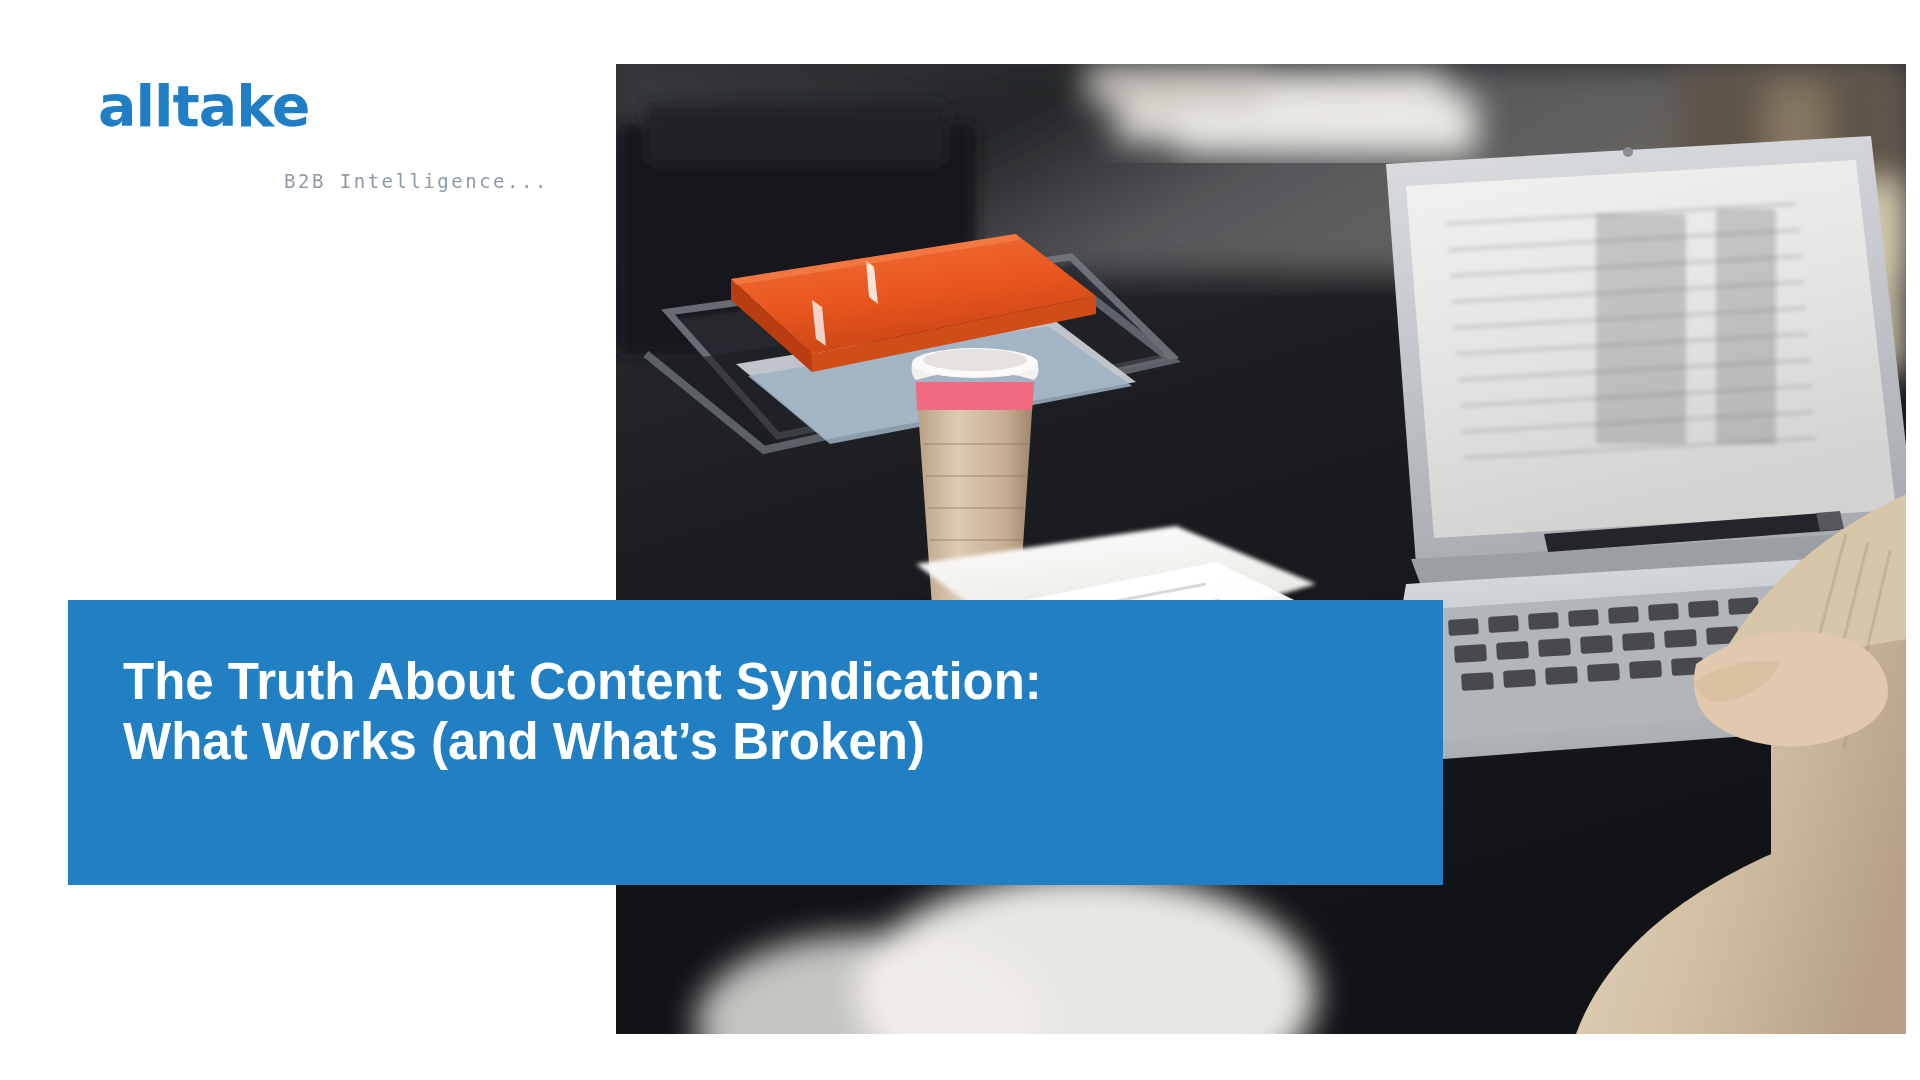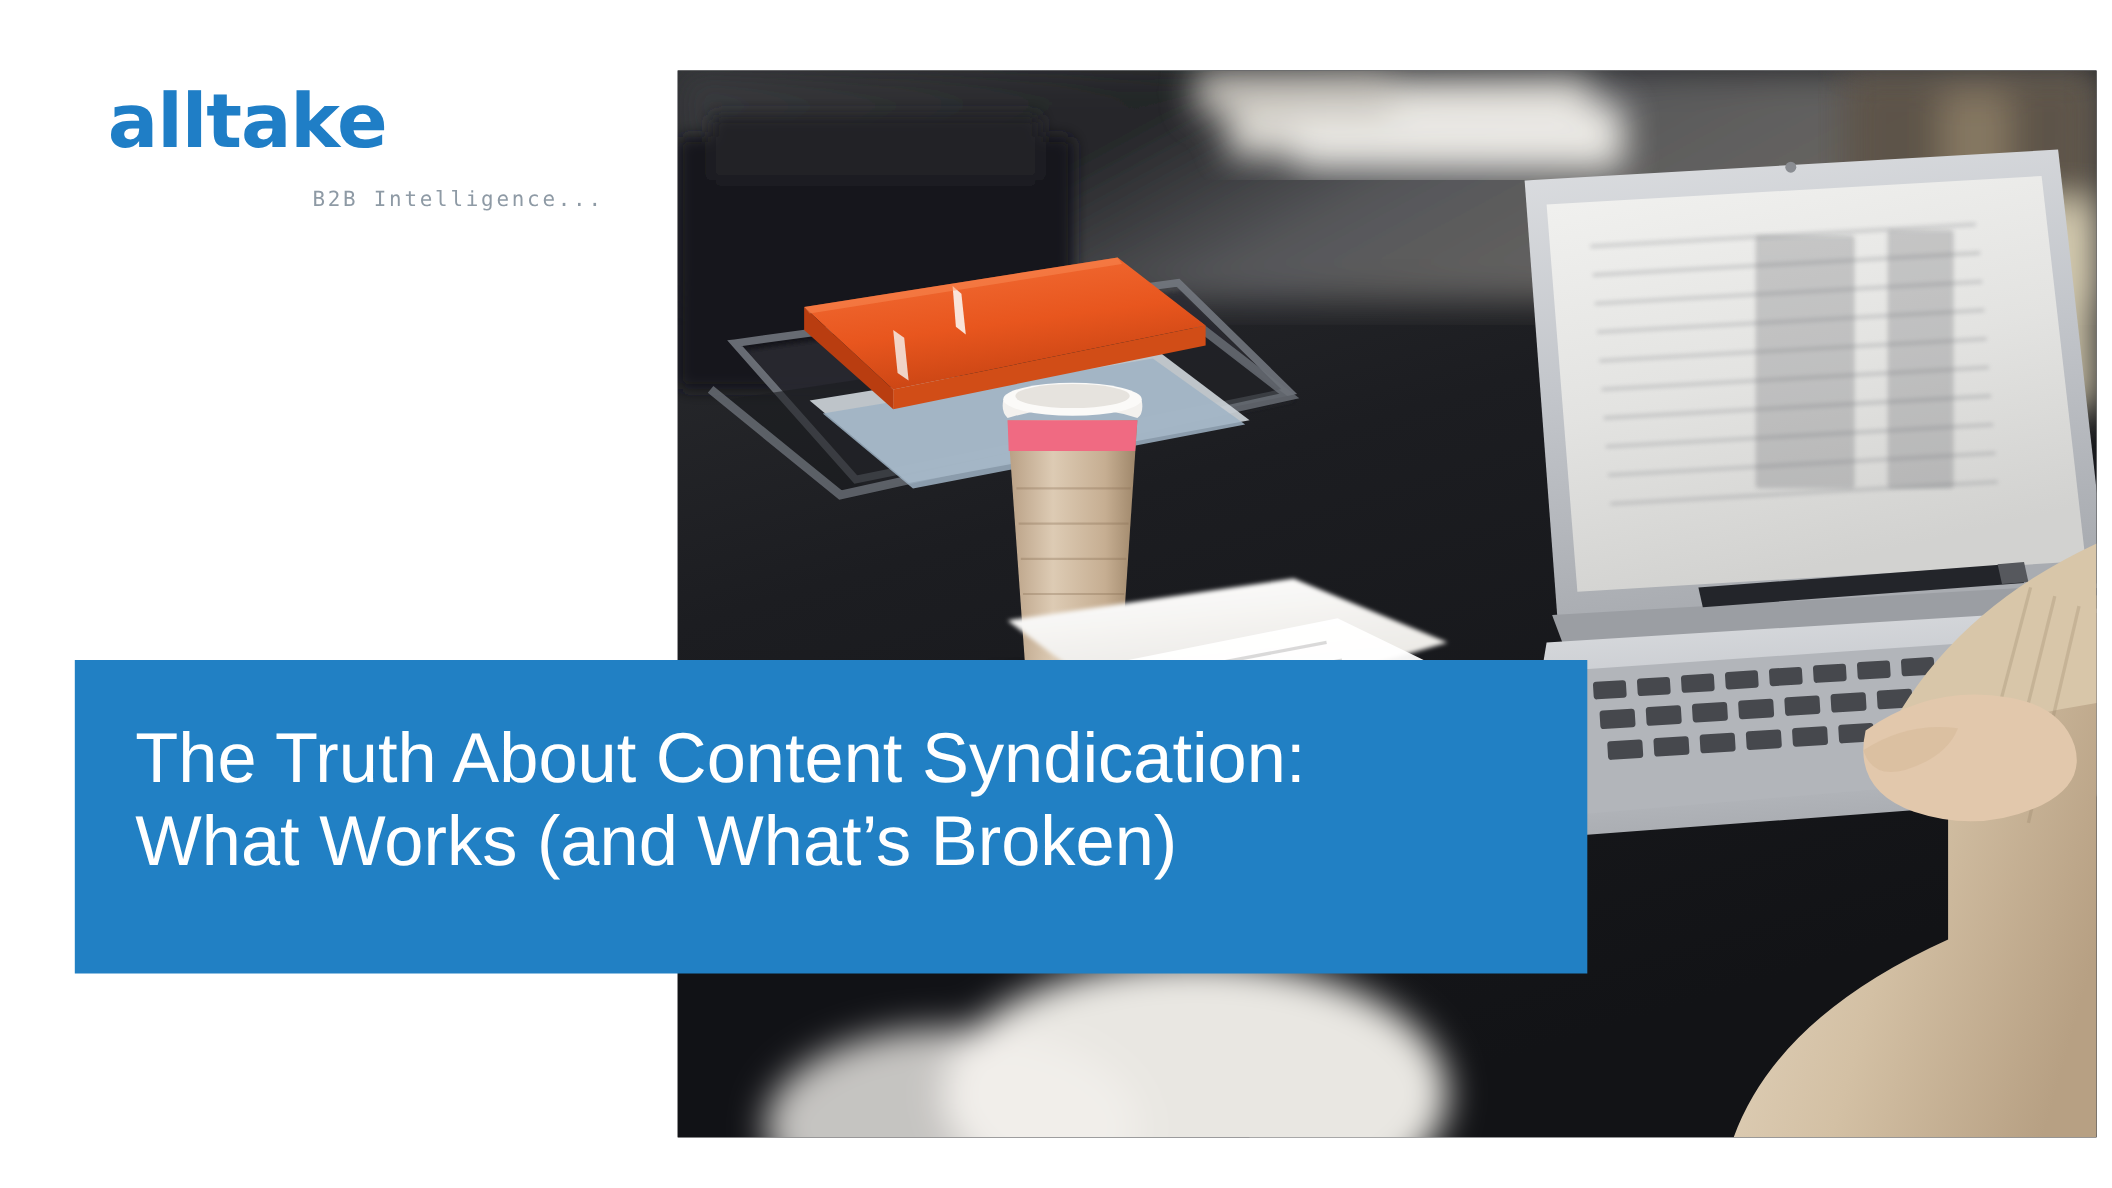--- a/index.html
+++ b/index.html
@@ -12,21 +12,21 @@
     position:relative;
   }
   .canvas{position:absolute;inset:0;background:#fff;}
 
   
   .logo-block{
     position:absolute;left:98px;top:78px;width:420px;height:120px;
   }
   .logo-word{
     font-family:"DejaVu Sans", sans-serif;
-    font-size:68px;
+    font-size:57px;
     font-weight:700;
     letter-spacing:-1px;
     color:#1f7ec6;
     line-height:1;
     position:relative;
     white-space:nowrap;
   }
   .logo-tag{
     position:absolute;
     left:186px;top:92px;
@@ -50,22 +50,22 @@
   .banner{
     position:absolute;
     left:68px;top:600px;width:1375px;height:285px;
     background:#2180c4;
     box-sizing:border-box;
     padding:52px 60px 0 55px;
   }
   .banner-title{
     color:#ffffff;
     font-family:"Liberation Sans", sans-serif;
-    font-weight:400;
-    font-size:64px;
+    font-weight:700;
+    font-size:51px;
     line-height:1.17;
     letter-spacing:0px;
     white-space:nowrap;
   }
   .banner-title .line2{display:block;}
 </style>
 </head>
 <body>
 
 <div class="canvas">

